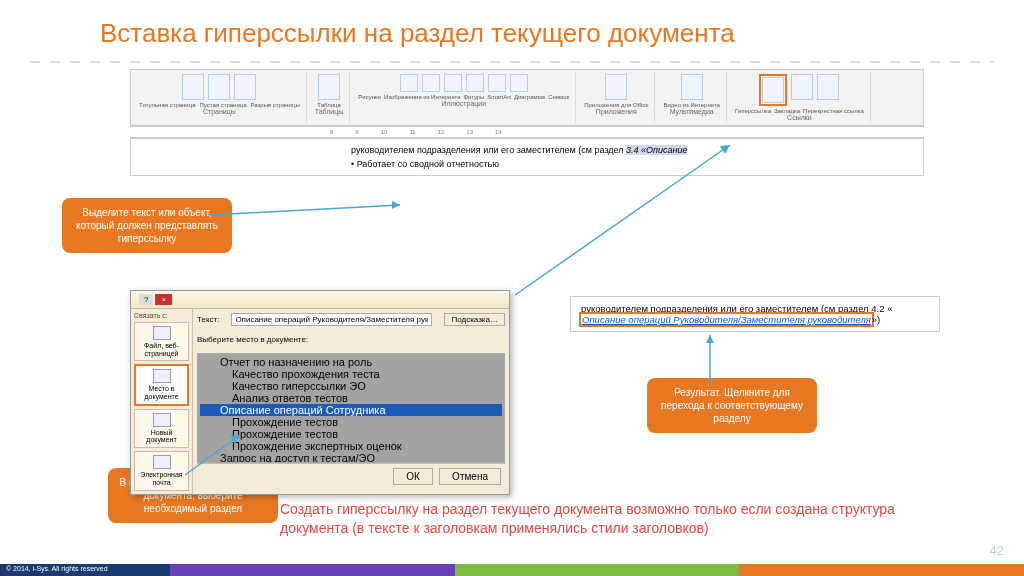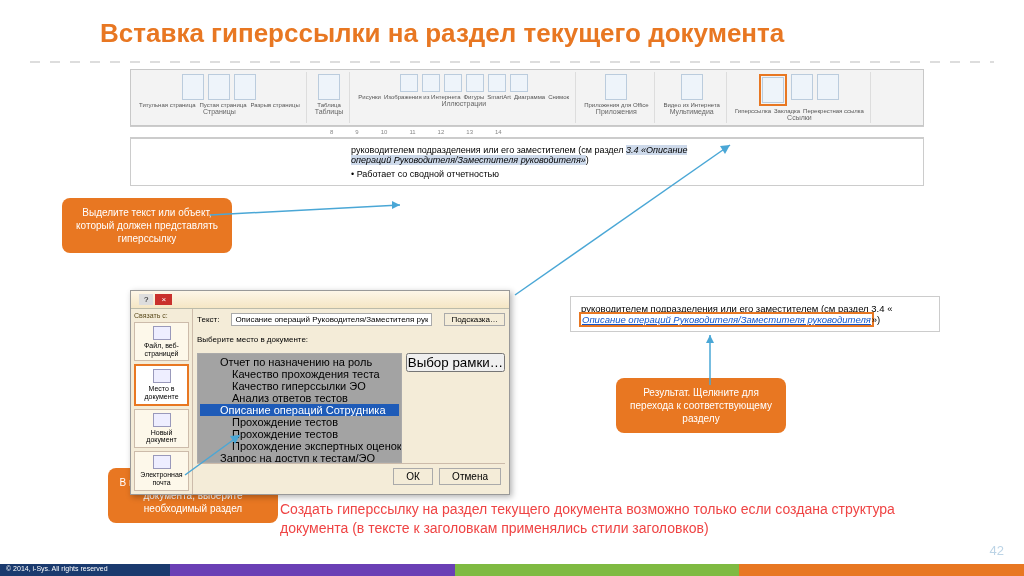--- a/index.html
+++ b/index.html
@@ -1,37 +1,37 @@
 <!DOCTYPE html>
 <html><head>
 <meta charset="utf-8">
 <style>
 *{box-sizing:border-box;margin:0;padding:0;font-family:Arial,sans-serif}
 body{width:1024px;height:576px;background:#fff;position:relative;overflow:hidden}
-.title{color:#e87722;font-size:26px;font-weight:bold;padding:18px 0 8px 100px}
+.title{color:#e87722;font-size:26px;font-weight:normal;padding:18px 0 8px 100px}
 .dashes{height:2px;margin:4px 30px 6px 30px;background:repeating-linear-gradient(90deg,#ddd 0 10px,transparent 10px 20px)}
 .ribbon{margin:0 100px 0 130px;border:1px solid #c8c8c8;background:#f9f9f9;font-size:8px}
 .tabs{display:flex;background:#fff;border-bottom:1px solid #ccc}
 .tab{padding:3px 8px;color:#666;cursor:default}
 .tab.file{background:#2b579a;color:#fff}
 .tab.active{border:2px solid #e87722;color:#444}
 .ribbon-body{display:flex;gap:2px;padding:2px;background:#f3f3f3}
 .grp{border-right:1px solid #ddd;padding:2px 6px;text-align:center}
 .grp-icons{display:flex;gap:4px;justify-content:center;margin-bottom:2px}
 .ric{width:18px;height:18px;border:1px solid #bcd;background:#eef4fa}
 .ric.big{width:22px;height:26px}
 .grp-lbl{color:#666;font-size:7px}
 .hl-box{border:2px solid #e87722;padding:1px}
 .ruler{height:12px;background:#fff;border-top:1px solid #ccc;border-bottom:1px solid #ccc;margin:0 100px 0 130px;font-size:6px;color:#888;display:flex;align-items:center;padding-left:200px;gap:22px}
 .docarea{margin:0 100px 0 130px;border:1px solid #ccc;background:#fff;padding:6px 40px 6px 220px;font-size:9px;font-family:'Times New Roman',serif}
 .docarea .sel{background:#cdd9ea}
 .callout{position:absolute;background:#e87722;color:#fff;font-size:10px;padding:8px 10px;border-radius:8px;text-align:center;line-height:1.3;max-width:170px}
 .callout.c1{left:62px;top:198px}
 .callout.c2{left:108px;top:468px}
-.callout.c3{left:616px;top:378px}
+.callout.c3{left:647px;top:378px}
 .dialog{position:absolute;left:130px;top:290px;width:380px;border:1px solid #999;background:#fff;font-size:8px;box-shadow:2px 2px 6px rgba(0,0,0,.3)}
 .dlg-title{background:linear-gradient(#fdf6e8,#f5e6c4);padding:3px 6px;display:flex;align-items:center;border-bottom:1px solid #bba}
 .dlg-title span{flex:1;text-align:center;color:#5a4a1a;font-weight:bold}
 .dlg-title .q{background:#ddd;padding:1px 5px;margin-left:2px}
 .dlg-title .x{background:#c9302c;color:#fff;padding:1px 6px;margin-left:2px}
 .dlg-body{display:flex;background:#f4ecd8}
 .dlg-side{width:62px;border-right:1px solid #cba;padding:3px;display:flex;flex-direction:column;gap:3px}
 .side-btn{border:1px solid #cba;background:#fdf8ea;text-align:center;padding:3px 1px;font-size:7px;line-height:1.1}
 .side-btn.sel{border:2px solid #e87722;background:#fff}
 .side-ic{width:18px;height:14px;margin:0 auto 2px;border:1px solid #99b;background:#eef}
@@ -144,21 +144,20 @@
   <span>8</span>
     <span>9</span>
     <span>10</span>
     <span>11</span>
     <span>12</span>
     <span>13</span>
     <span>14</span>
 </div>
 <div class="docarea">
   <div><span>руководителем подразделения или его заместителем (см раздел </span><i class="sel">3.4 «Описание</i></div>
-  <div><i class="sel">операций Руководителя/Заместителя руководителя»</i>)</div>
   <div style="margin-top:4px">• <span>Работает со сводной отчетностью</span></div>
 </div>
 
 <div class="callout c1">Выделите текст или объект, который должен представлять гиперссылку</div>
 <div class="callout c2">В поле отображается структура документа, выберите необходимый раздел</div>
 <div class="callout c3">Результат. Щелкните для перехода к соответствующему разделу</div>
 
 <div class="dialog">
   <div class="dlg-title">
     <div class="q">?</div>
@@ -185,32 +184,31 @@
           <div class="ln ln3">Качество прохождения теста</div>
           <div class="ln ln3">Качество гиперссылки ЭО</div>
           <div class="ln ln3">Анализ ответов тестов</div>
           <div class="ln ln2 selrow">Описание операций Сотрудника</div>
           <div class="ln ln3">Прохождение тестов</div>
           <div class="ln ln3">Прохождение тестов</div>
           <div class="ln ln3">Прохождение экспертных оценок</div>
           <div class="ln ln2">Запрос на доступ к тестам/ЭО</div>
           <div class="ln ln2 hl">Описание операций Кандидата</div>
         </div>
-        <div><button>Выбор рамки…</button></div>
       </div>
       <div class="dlg-btns">
         <button>ОК</button>
         <button>Отмена</button>
       </div>
     </div>
   </div>
 </div>
 
 <div class="result">
-  <span>руководителем подразделения или его заместителем (см раздел 3.4 «</span><span class="lnk hlword">Описание операций Руководителя/Заместителя руководителя</span><span>»)</span>
+  <span>руководителем подразделения или его заместителем (см раздел 4.2 «</span><span class="lnk hlword">Описание операций Руководителя/Заместителя руководителя</span><span>»)</span>
 </div>
 
 <div class="bottom-text">Создать гиперссылку на раздел текущего документа возможно только если создана структура документа (в тексте к заголовкам применялись стили заголовков)</div>
 <div class="pagenum">42</div>
 <div class="footer">
   <div class="f1">© 2014, i-Sys. All rights reserved</div>
   <div class="f2"></div>
     <div class="f3"></div>
     <div class="f4"></div>
 </div>

